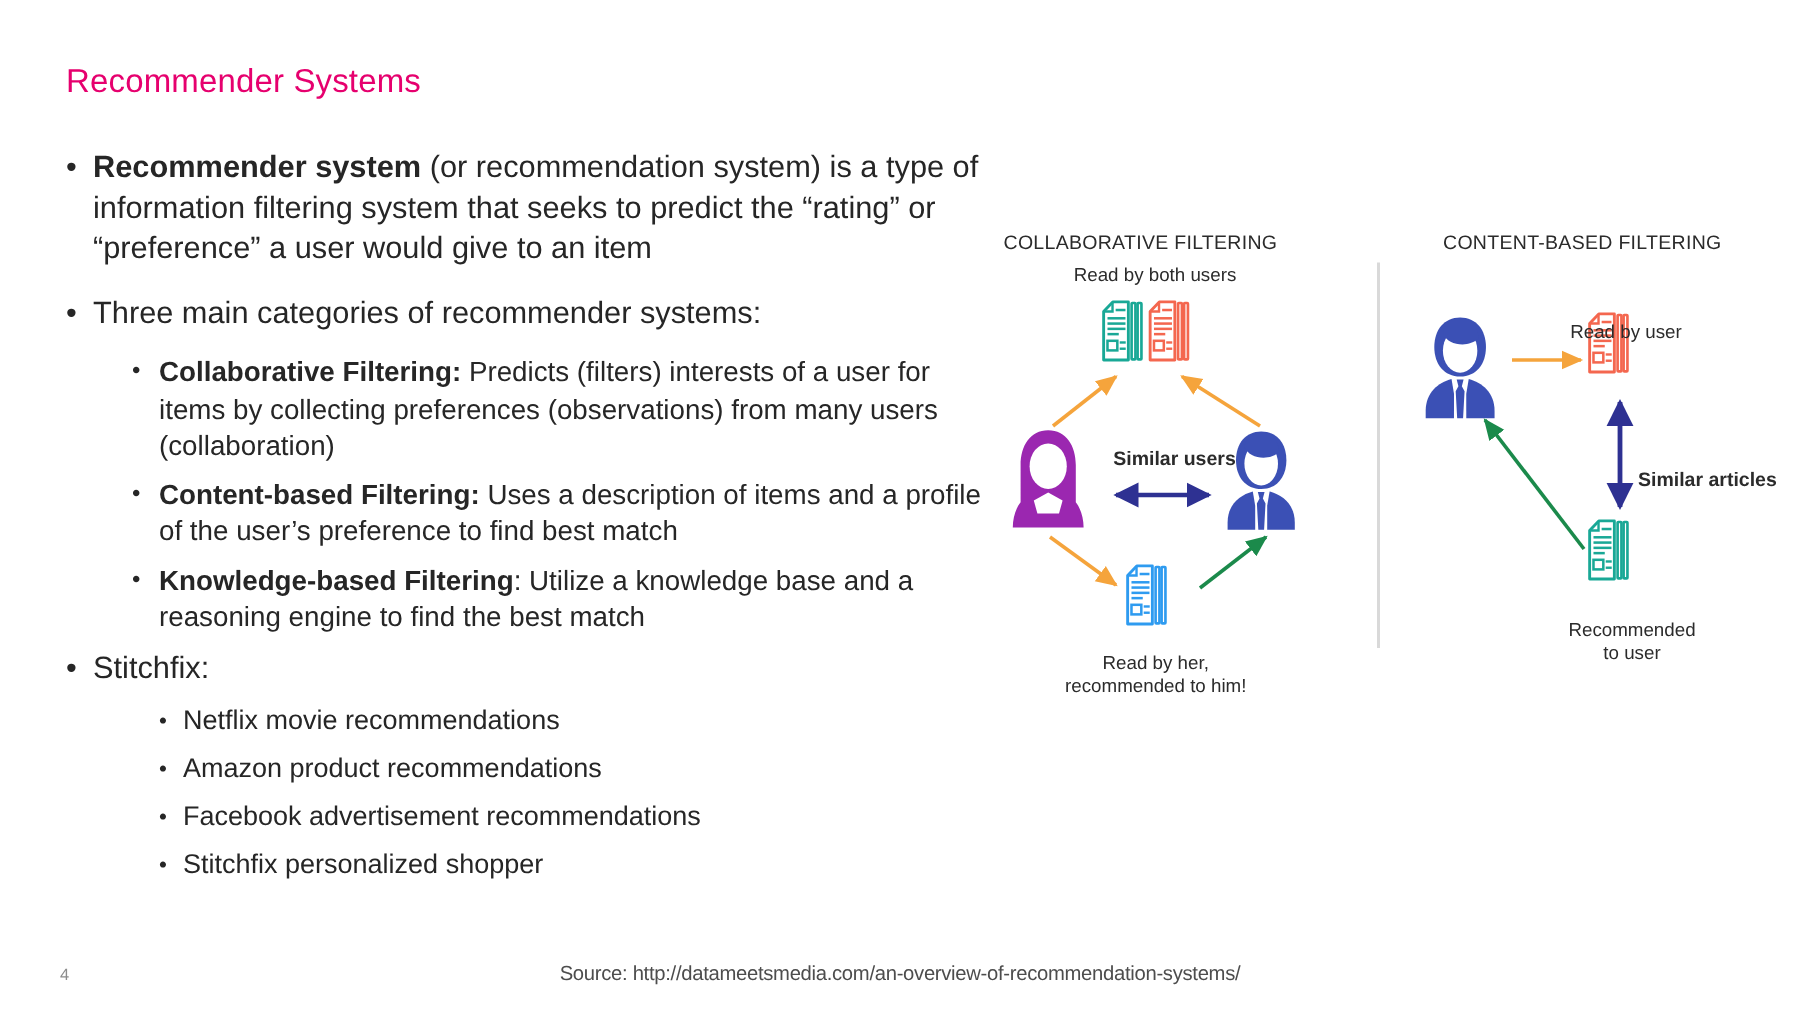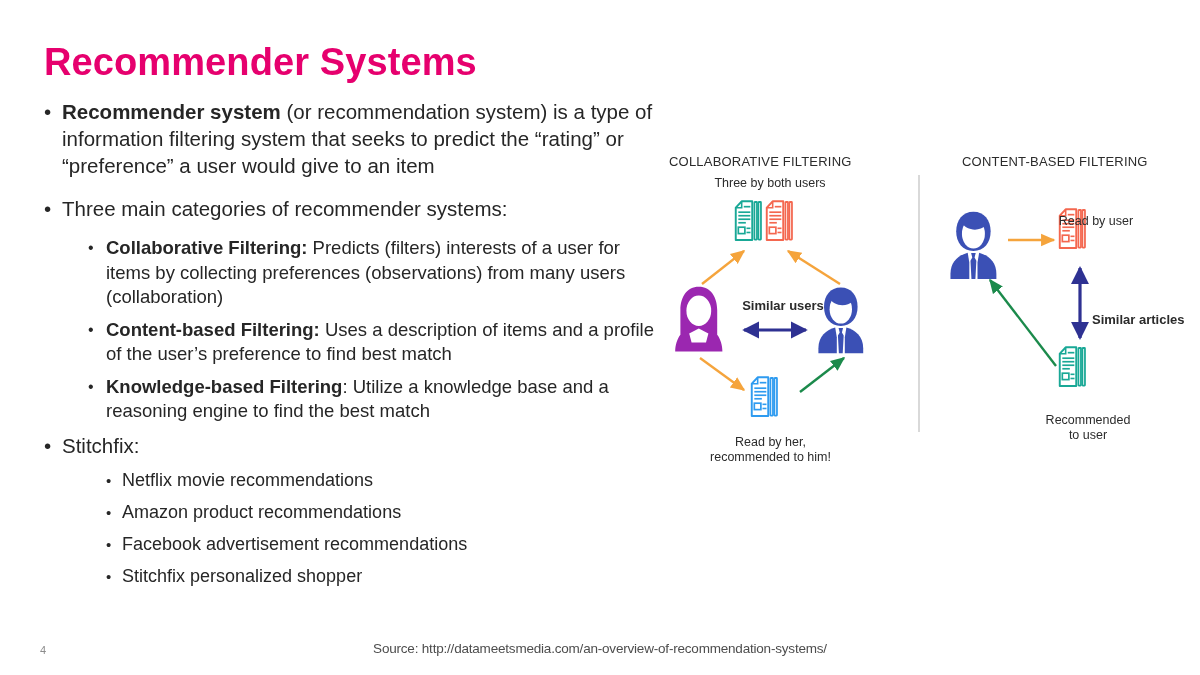--- a/index.html
+++ b/index.html
@@ -16,22 +16,22 @@
     height: 675px;
     background: #ffffff;
     overflow: hidden;
   }
 
   
   .slide-title {
     position: absolute;
     left: 44px;
     top: 41px;
-    font-size: 38px;
-    font-weight: bold;
+    font-size: 22px;
+    font-weight: normal;
     color: #E6006E;
     letter-spacing: 0.1px;
     white-space: nowrap;
   }
 
   
   .body-col {
     position: absolute;
     left: 40px;
     top: 98px;
@@ -302,28 +302,28 @@
         <use href="#doc"></use>
       </g>
 
       <line x1="348" y1="100" x2="394" y2="100" stroke="#F5A43C" stroke-width="2.4" marker-end="url(#ar-orange)"></line>
 
       <line x1="396" y1="226" x2="330" y2="140" stroke="#1B8A4B" stroke-width="2.4" marker-end="url(#ar-green)"></line>
 
       <line x1="420" y1="128" x2="420" y2="198" stroke="#2E3192" stroke-width="3.2" marker-end="url(#ar-navy)" marker-start="url(#ar-navy-s)"></line>
     </svg>
 
-    <div class="fig-label" style="left:40px; top:36px; width:140px;">Three by both users</div>
+    <div class="fig-label" style="left:40px; top:36px; width:140px;">Read by both users</div>
 
     <div class="fig-label bold" style="left:73px; top:158px; width:100px;">Similar users</div>
 
     <div class="fig-label" style="left:38px; top:295px; width:145px;text-align:center;">Read by her,</div>
     <div class="fig-label" style="left:38px; top:310px; width:145px;">recommended to him!</div>
 
-    <div class="fig-label" style="left:384px; top:74px; width:104px;">Read by user</div>
+    <div class="fig-label" style="left:372px; top:74px; width:104px;">Read by user</div>
 
     <div class="fig-label bold" style="left:432px; top:172px; width:110px; text-align:left;">Similar articles</div>
 
     <div class="fig-label" style="left:368px; top:273px; width:120px;">Recommended</div>
     <div class="fig-label" style="left:368px; top:288px; width:120px;">to user</div>
 
   </div>
 
   <div class="page-number">4</div>
   <div class="source-line">Source: http://datameetsmedia.com/an-overview-of-recommendation-systems/</div>

